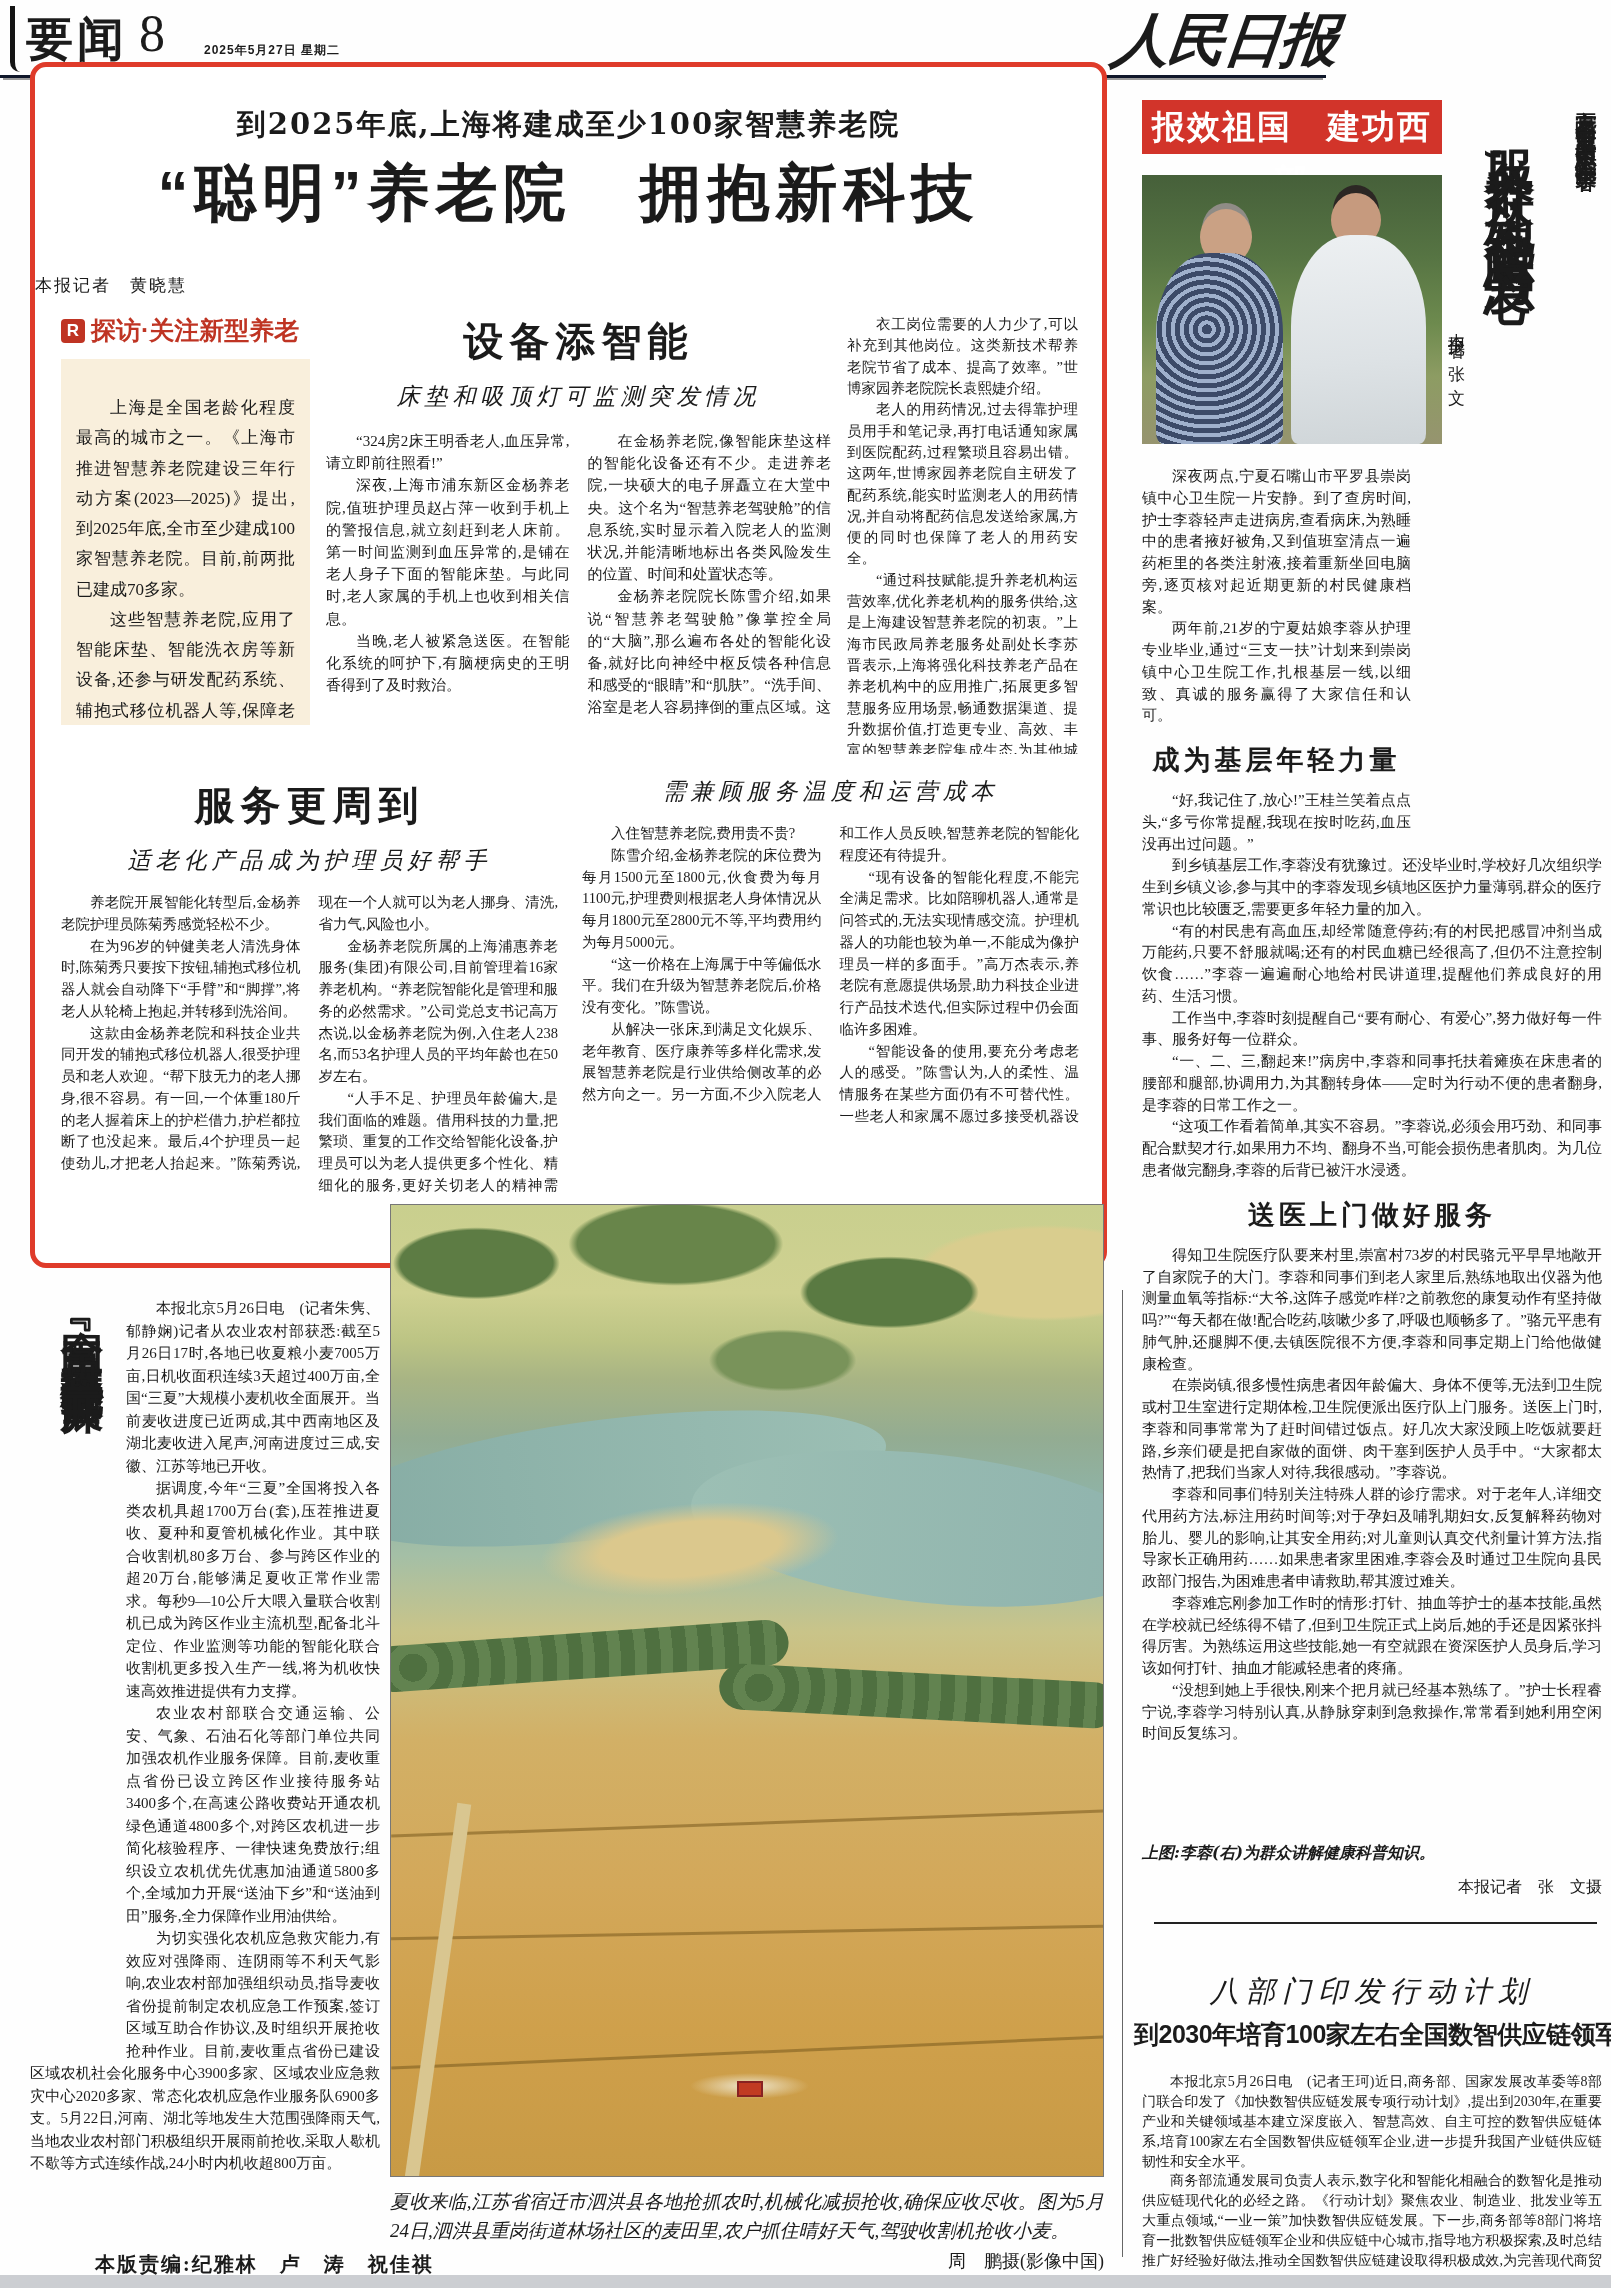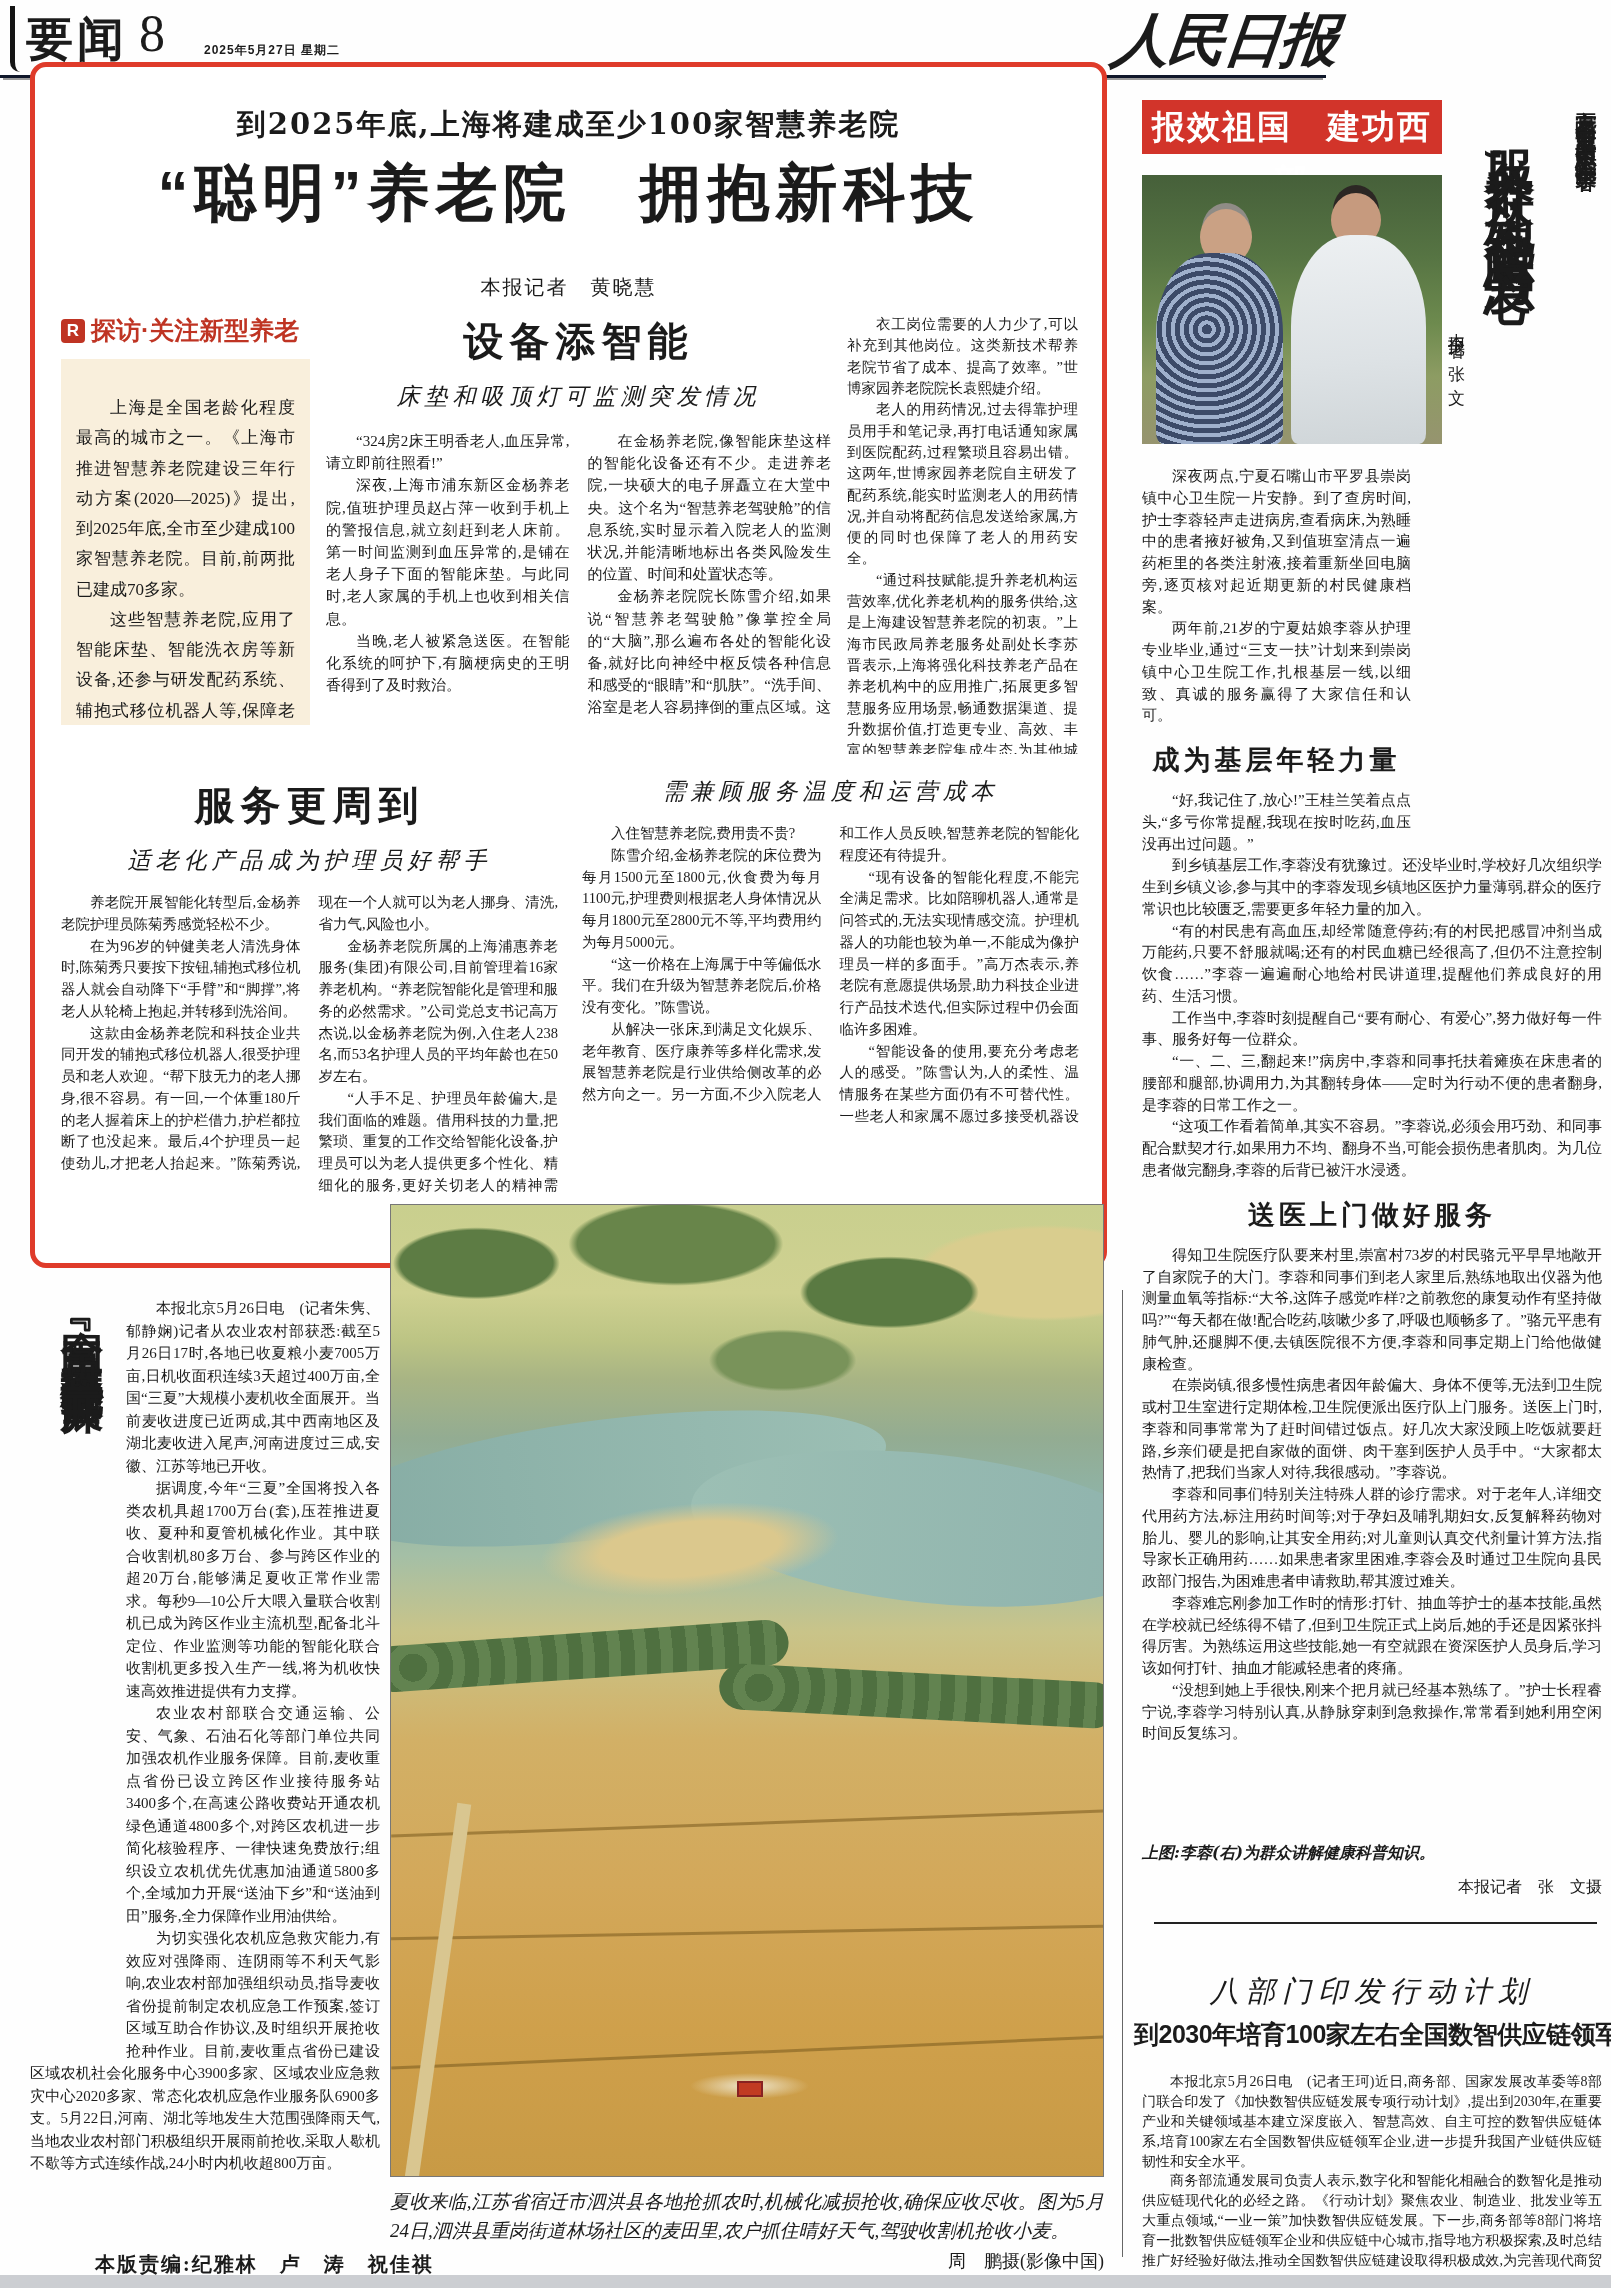--- a/index.html
+++ b/index.html
@@ -15,21 +15,21 @@
   #hdr-bracket{position:absolute;left:10px;top:6px;width:16px;height:66px;border-left:5px solid #141414;border-bottom-left-radius:10px;}
   #hdr-section{position:absolute;left:26px;top:8px;font-size:47px;font-weight:900;letter-spacing:4px;}
   #hdr-page{position:absolute;left:139px;top:4px;font-size:52px;font-weight:400;}
   #hdr-date{position:absolute;left:204px;top:42px;font-size:12px;font-weight:700;letter-spacing:1px;}
   #masthead{position:absolute;right:-10px;top:2px;font-size:58px;font-weight:900;font-style:italic;
             font-family:"DejaVu Serif",serif;letter-spacing:-2px;transform:skewX(-6deg);}
   
   #main-box{position:absolute;left:30px;top:62px;width:1077px;height:1206px;border:5px solid #df3b2a;border-radius:16px;background:#fff;}
   #main-kicker{position:absolute;left:0;top:38px;width:100%;text-align:center;font-size:29px;font-weight:900;letter-spacing:2px;font-family:"DejaVu Serif",serif;}
   #main-headline{position:absolute;left:0;top:84px;width:100%;text-align:center;font-size:62px;font-weight:900;letter-spacing:6px;}
-  #main-byline{position:absolute;left:0;top:207px;width:100%;text-align:center;font-size:20px;letter-spacing:2px;}
+  #main-byline{position:absolute;left:0;top:207px;width:100%;text-align:left;font-size:17px;letter-spacing:2px;}
   #top-row{position:absolute;left:26px;top:247px;width:1017px;height:440px;display:flex;gap:16px;}
   #explore-col{width:249px;flex:none;}
   #explore-label{display:flex;align-items:center;gap:6px;color:#bf3423;font-weight:900;font-size:25px;white-space:nowrap;}
   #r-logo{display:inline-block;width:24px;height:24px;background:#bf3423;color:#fff;border-radius:4px;
           font-size:17px;font-weight:900;text-align:center;line-height:24px;flex:none;}
   #intro-box{margin-top:12px;background:#f9efdc;padding:34px 15px 16px;height:366px;font-size:17px;line-height:1.78;overflow:hidden;}
   #sec1-col{width:505px;flex:none;}
   .sec-title{text-align:center;font-size:40px;font-weight:900;letter-spacing:6px;margin:0;}
   .sec-sub{text-align:center;font-size:23px;letter-spacing:5px;margin:12px 0 0;}
   #sec1-body{margin-top:18px;height:310px;column-count:2;column-gap:18px;font-size:15px;line-height:1.48;overflow:hidden;}
@@ -123,21 +123,21 @@
     <div id="main-headline" class="hei" data-name="main-article-headline">“聪明”养老院　拥抱新科技</div>
     <div id="main-byline" data-name="main-article-byline">本报记者　黄晓慧</div>
 
     <div id="top-row" data-name="main-article-top-row">
       <div id="explore-col" data-name="explore-sidebar">
         <div id="explore-label" data-name="explore-column-label">
           <span id="r-logo" class="hei" data-name="people-daily-r-icon">R</span>
           <span class="hei" data-name="explore-column-title">探访·关注新型养老</span>
         </div>
         <div id="intro-box" class="body-text" data-name="article-intro-box">
-            <p>上海是全国老龄化程度最高的城市之一。《上海市推进智慧养老院建设三年行动方案(2020—2025)》提出,到2025年底,全市至少建成100家智慧养老院。目前,前两批已建成70多家。</p>
+            <p>上海是全国老龄化程度最高的城市之一。《上海市推进智慧养老院建设三年行动方案(2023—2025)》提出,到2025年底,全市至少建成100家智慧养老院。目前,前两批已建成70多家。</p>
             <p>这些智慧养老院,应用了智能床垫、智能洗衣房等新设备,还参与研发配药系统、辅抱式移位机器人等,保障老人安全,提高运营效率;护理员也得以腾出手来,给予老年人更周到的照料。</p>
           </div>
       </div>
       <div id="sec1-col" data-name="section-equipment">
         <h2 class="sec-title hei" data-name="section-equipment-title">设备添智能</h2>
         <div class="sec-sub kai" data-name="section-equipment-subtitle">床垫和吸顶灯可监测突发情况</div>
         <div id="sec1-body" class="body-text" data-name="section-equipment-body">
             <p>“324房2床王明香老人,血压异常,请立即前往照看!”</p>
             <p>深夜,上海市浦东新区金杨养老院,值班护理员赵占萍一收到手机上的警报信息,就立刻赶到老人床前。第一时间监测到血压异常的,是铺在老人身子下面的智能床垫。与此同时,老人家属的手机上也收到相关信息。</p>
             <p>当晚,老人被紧急送医。在智能化系统的呵护下,有脑梗病史的王明香得到了及时救治。</p>

